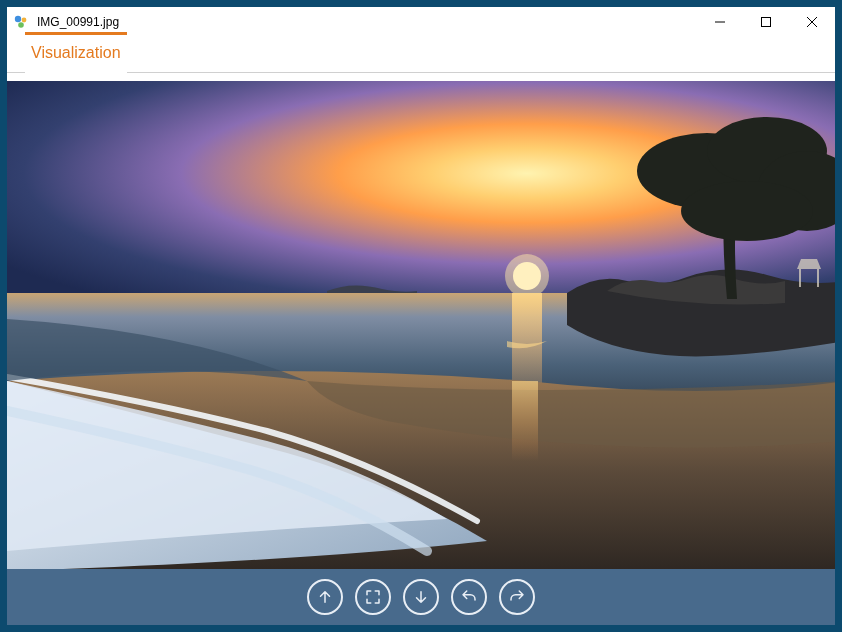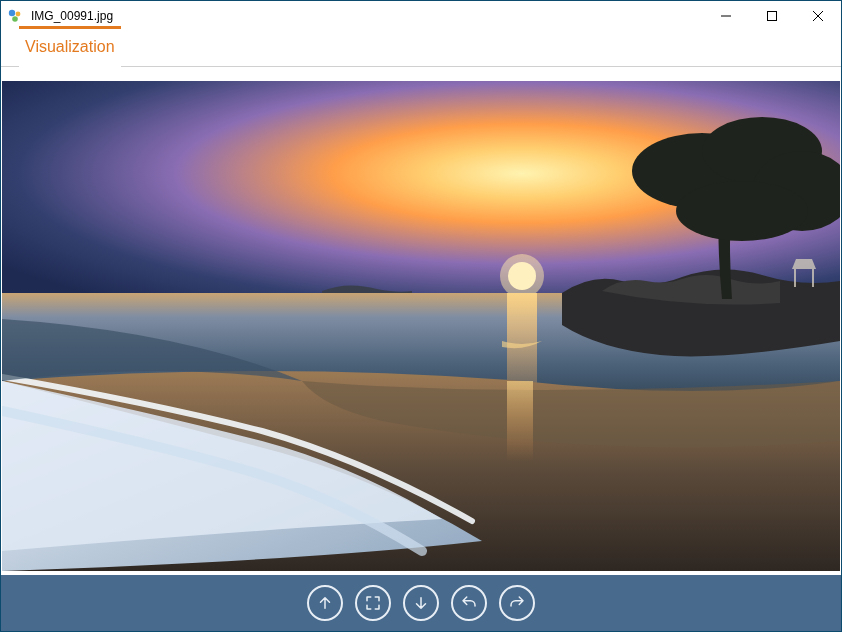--- a/index.html
+++ b/index.html
@@ -1,17 +1,17 @@
 <!DOCTYPE html>
 <html><head>
 <meta charset="utf-8">
 <style>
   * { box-sizing: border-box; margin: 0; padding: 0; }
   html, body { width: 842px; height: 632px; font-family: "Segoe UI", Arial, sans-serif; background: #fff; overflow: hidden; }
-  .window { width: 842px; height: 632px; border: 1px solid #0c4a6e; display: flex; flex-direction: column; background: #fff; }
+  .window { width: 842px; height: 632px; border: 7px solid #0c4a6e; display: flex; flex-direction: column; background: #fff; }
 
   
   .titlebar { height: 30px; display: flex; align-items: center; background: #fff; }
   .titlebar .icon-slot { width: 28px; display:flex; align-items:center; justify-content:center; }
   .titlebar .title-text { flex: 1; font-size: 12px; color: #000; padding-left: 2px; }
   .win-controls { display: flex; height: 100%; }
   .win-btn { width: 46px; height: 30px; display:flex; align-items:center; justify-content:center; }
   .win-btn svg { display:block; }
 
   

